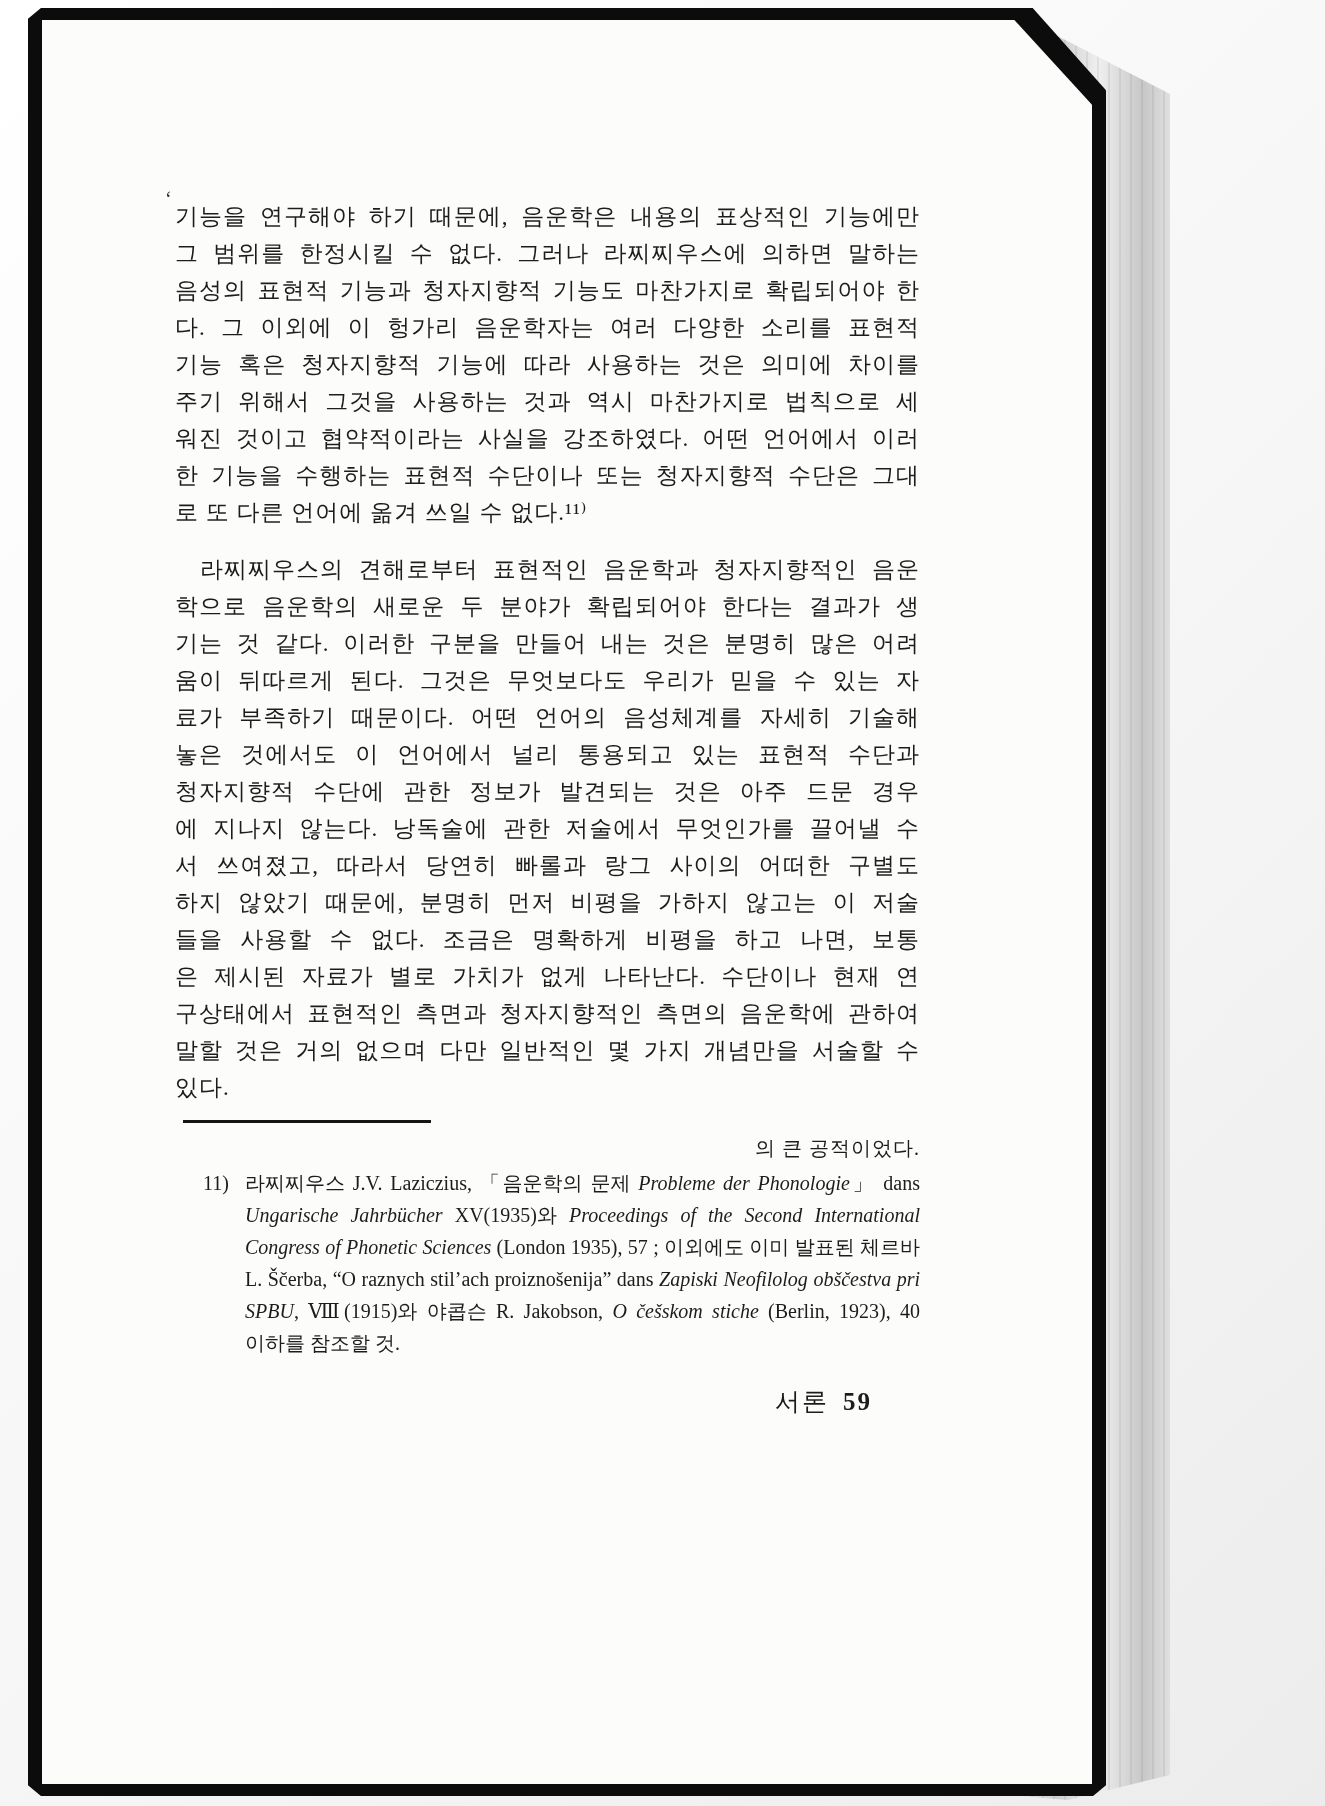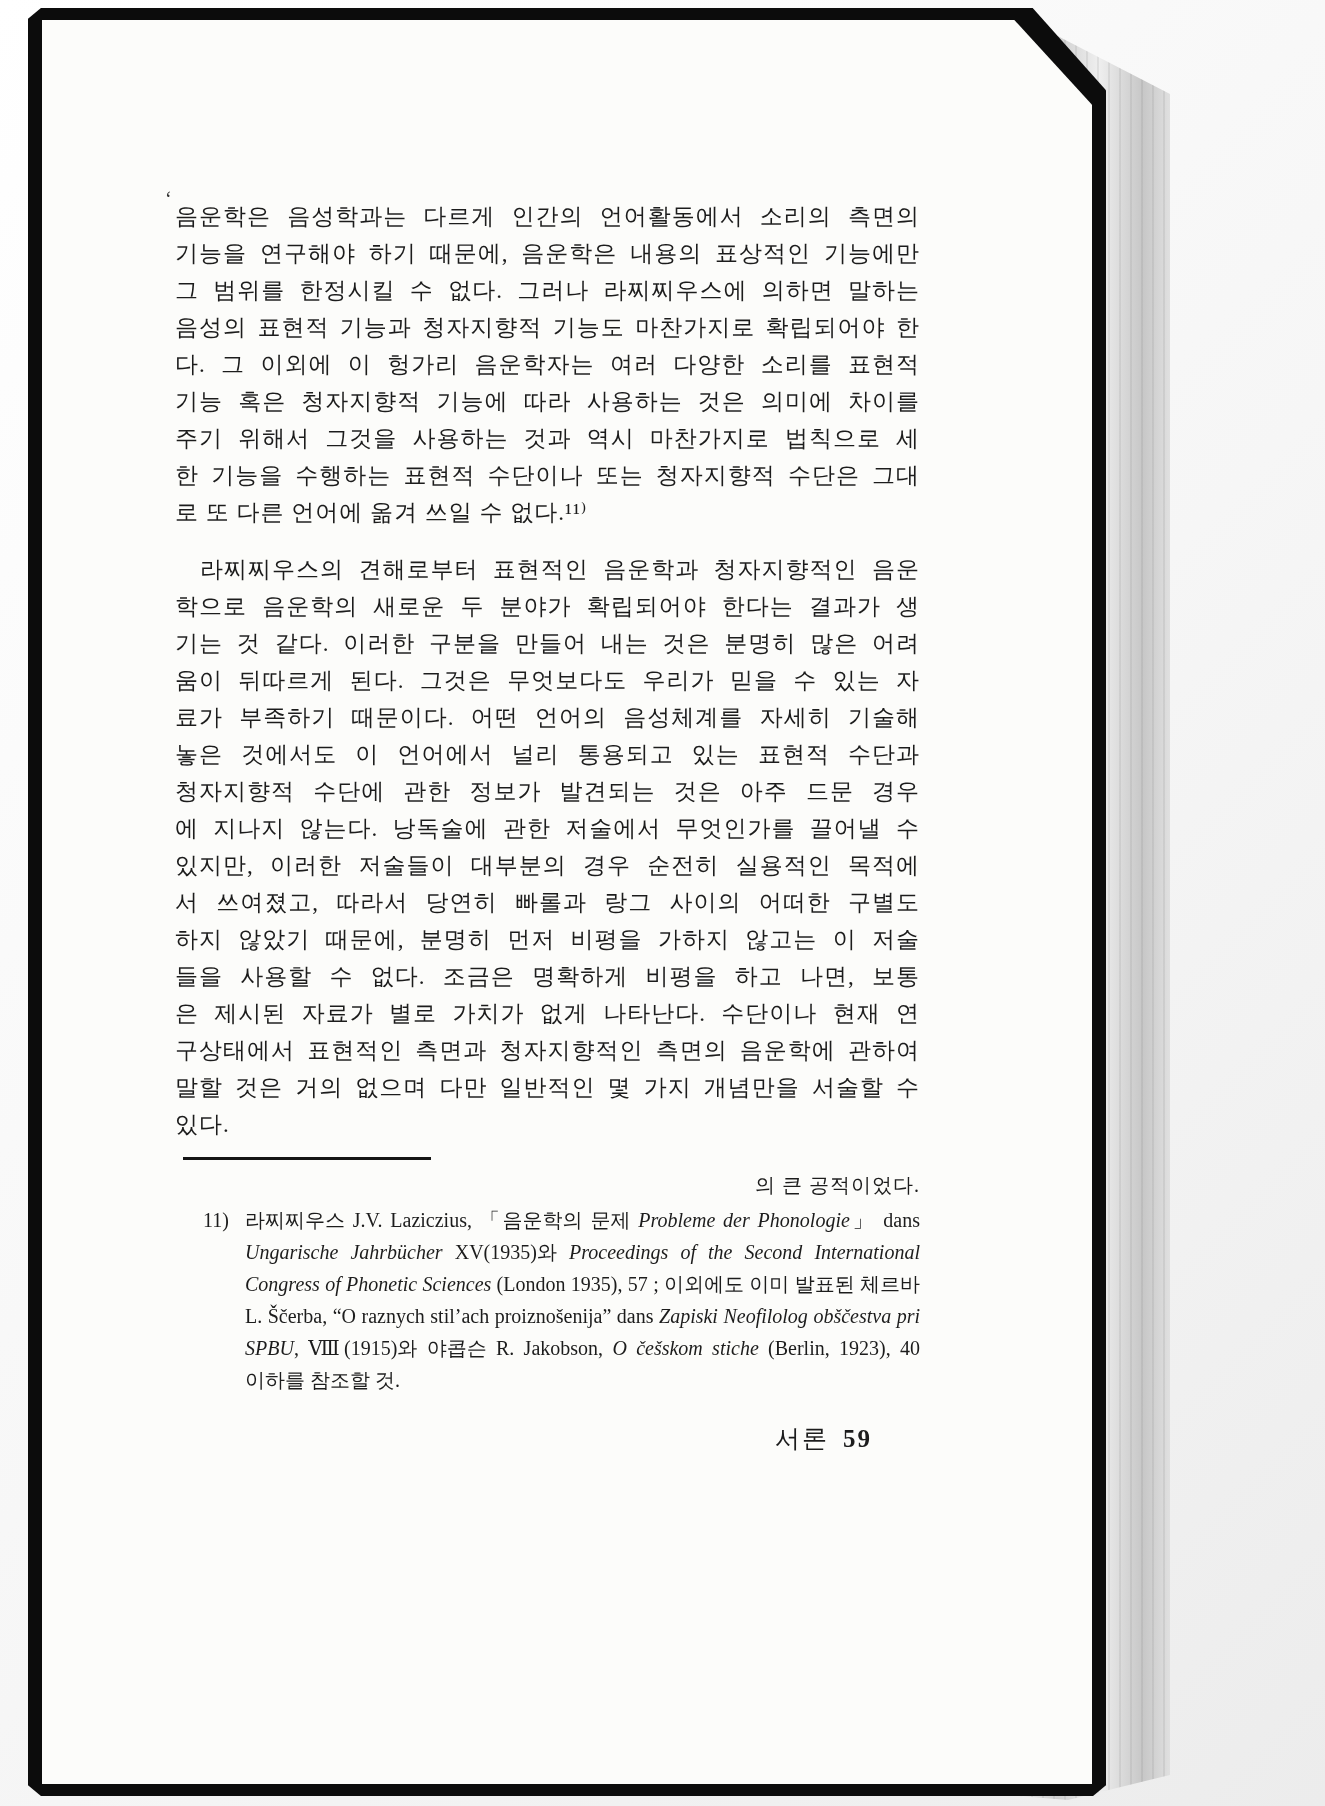--- a/index.html
+++ b/index.html
@@ -123,38 +123,37 @@
 
   <div class="page-edges"></div>
 
   <div class="book-cover">
     <div class="page">
       <div class="content">
 
         <span class="scan-mark">ʻ</span>
 
         <div class="body-text">
-            <div class="line">음운학은 음성학과는 다르게 인간의 언어활동에서 소리의 측면의</div>
             <div class="line">기능을 연구해야 하기 때문에, 음운학은 내용의 표상적인 기능에만</div>
             <div class="line">그 범위를 한정시킬 수 없다. 그러나 라찌찌우스에 의하면 말하는</div>
             <div class="line">음성의 표현적 기능과 청자지향적 기능도 마찬가지로 확립되어야 한</div>
             <div class="line">다. 그 이외에 이 헝가리 음운학자는 여러 다양한 소리를 표현적</div>
             <div class="line">기능 혹은 청자지향적 기능에 따라 사용하는 것은 의미에 차이를</div>
             <div class="line">주기 위해서 그것을 사용하는 것과 역시 마찬가지로 법칙으로 세</div>
+            <div class="line">워진 것이고 협약적이라는 사실을 강조하였다. 어떤 언어에서 이러</div>
             <div class="line">한 기능을 수행하는 표현적 수단이나 또는 청자지향적 수단은 그대</div>
             <div class="line last">로 또 다른 언어에 옮겨 쓰일 수 없다.¹¹⁾</div>
             <div class="line indent">라찌찌우스의 견해로부터 표현적인 음운학과 청자지향적인 음운</div>
             <div class="line">학으로 음운학의 새로운 두 분야가 확립되어야 한다는 결과가 생</div>
             <div class="line">기는 것 같다. 이러한 구분을 만들어 내는 것은 분명히 많은 어려</div>
             <div class="line">움이 뒤따르게 된다. 그것은 무엇보다도 우리가 믿을 수 있는 자</div>
             <div class="line">료가 부족하기 때문이다. 어떤 언어의 음성체계를 자세히 기술해</div>
             <div class="line">놓은 것에서도 이 언어에서 널리 통용되고 있는 표현적 수단과</div>
             <div class="line">청자지향적 수단에 관한 정보가 발견되는 것은 아주 드문 경우</div>
             <div class="line">에 지나지 않는다. 낭독술에 관한 저술에서 무엇인가를 끌어낼 수</div>
-            <div class="line">있지만, 이러한 저술들이 대부분의 경우 순전히 실용적인 목적에</div>
             <div class="line">서 쓰여졌고, 따라서 당연히 빠롤과 랑그 사이의 어떠한 구별도</div>
             <div class="line">하지 않았기 때문에, 분명히 먼저 비평을 가하지 않고는 이 저술</div>
             <div class="line">들을 사용할 수 없다. 조금은 명확하게 비평을 하고 나면, 보통</div>
             <div class="line">은 제시된 자료가 별로 가치가 없게 나타난다. 수단이나 현재 연</div>
             <div class="line">구상태에서 표현적인 측면과 청자지향적인 측면의 음운학에 관하여</div>
             <div class="line">말할 것은 거의 없으며 다만 일반적인 몇 가지 개념만을 서술할 수</div>
             <div class="line last">있다.</div>
           </div>
 
         <hr class="footnote-sep">

